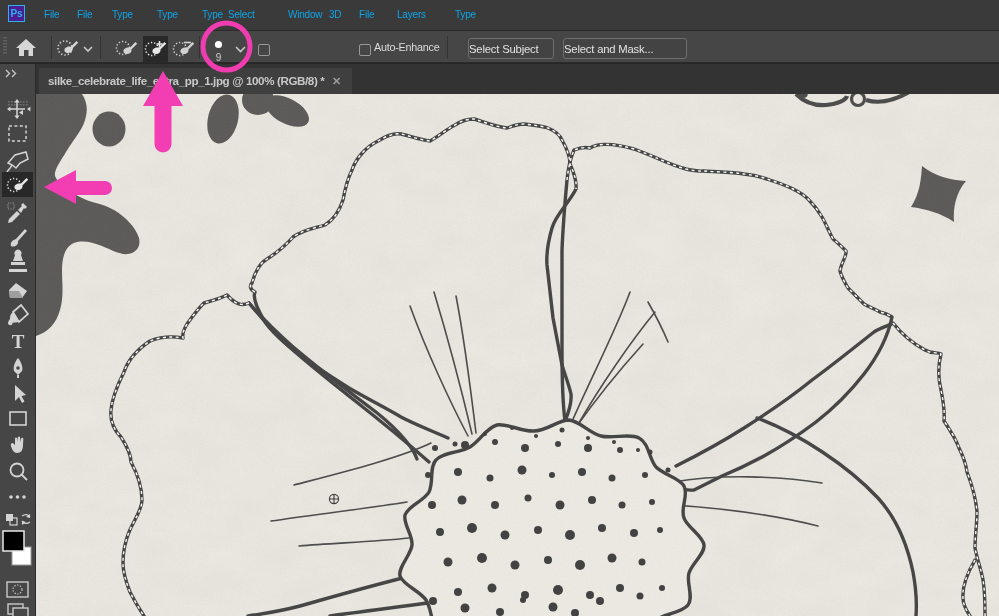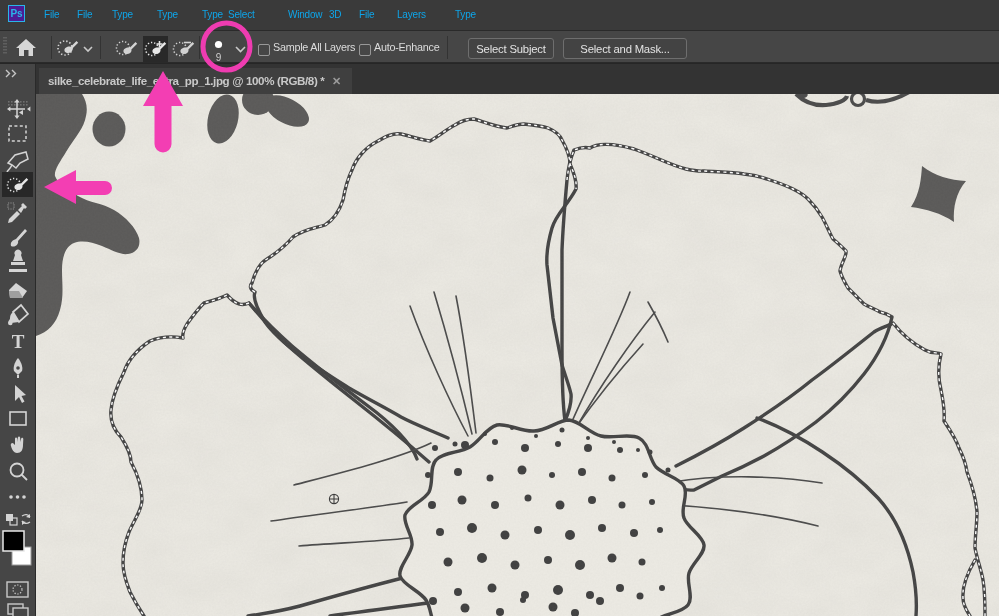--- a/index.html
+++ b/index.html
@@ -19,21 +19,21 @@
        color:#c9c9c9;font-size:11.6px;font-weight:bold;line-height:26px;letter-spacing:-0.38px;}
   #tab .tx{position:absolute;left:9px;top:0;}
   #tab .cl{position:absolute;left:293px;top:0px;color:#9a9a9a;font-size:11px;font-weight:bold;}
   #toolbar{position:absolute;left:0;top:64px;width:36px;height:552px;background:#464646;
            border-right:1px solid #2a2a2a;box-sizing:border-box;}
   #canvas{position:absolute;left:36px;top:94px;width:963px;height:522px;background:#ebe8e1;}
   #overlay{position:absolute;left:0;top:0;width:999px;height:616px;pointer-events:none;}
   .cb{position:absolute;width:10px;height:10px;border:1px solid #989898;border-radius:2px;top:13px;}
   .cblab{position:absolute;top:0;height:32px;line-height:33px;color:#dcdcdc;font-size:10.8px;letter-spacing:-0.25px;}
   .btn{position:absolute;top:7px;height:21px;border:1px solid #6e6e6e;border-radius:3px;
-       background:#434343;color:#e3e3e3;font-size:11.3px;letter-spacing:-0.2px;text-align:center;line-height:21px;
+       background:#434343;color:#e3e3e3;font-size:11.3px;letter-spacing:-0.2px;line-height:21px;
        box-sizing:border-box;}
 </style>
 </head>
 <body>
 <div id="menubar">
   <div id="pslogo">Ps</div>
   <div class="mi" style="left:44px">File</div>
   <div class="mi" style="left:77px">File</div>
   <div class="mi" style="left:112px">Type</div>
   <div class="mi" style="left:157px">Type</div>
@@ -90,21 +90,20 @@
 
     <circle cx="218.5" cy="13.5" r="3.6" fill="#ffffff"></circle>
     <text x="218.5" y="30" font-size="10" fill="#cfcfcf" text-anchor="middle" font-family="Liberation Sans">9</text>
     <path d="M236 16 l4.5 4.5 l4.5 -4.5" stroke="#c9c9c9" stroke-width="1.6" fill="none"></path>
   </svg>
   <div class="sep" style="left:51px"></div>
   <div class="sep" style="left:100px"></div>
   <div class="sep" style="left:199px"></div>
   <div class="sep" style="left:447px"></div>
   <div class="cb" style="left:258px"></div>
-  <div class="cblab" style="left:273px">Sample All Layers</div>
   <div class="cb" style="left:359px"></div>
   <div class="cblab" style="left:374px">Auto-Enhance</div>
   <div class="btn" style="left:468px;width:86px">Select Subject</div>
   <div class="btn" style="left:563px;width:124px">Select and Mask...</div>
 </div>
 
 <div id="tabrow">
   <div id="tab">
     <span class="tx">silke_celebrate_life_extra_pp_1.jpg @ 100% (RGB/8) *</span>
     <span class="cl">✕</span>

